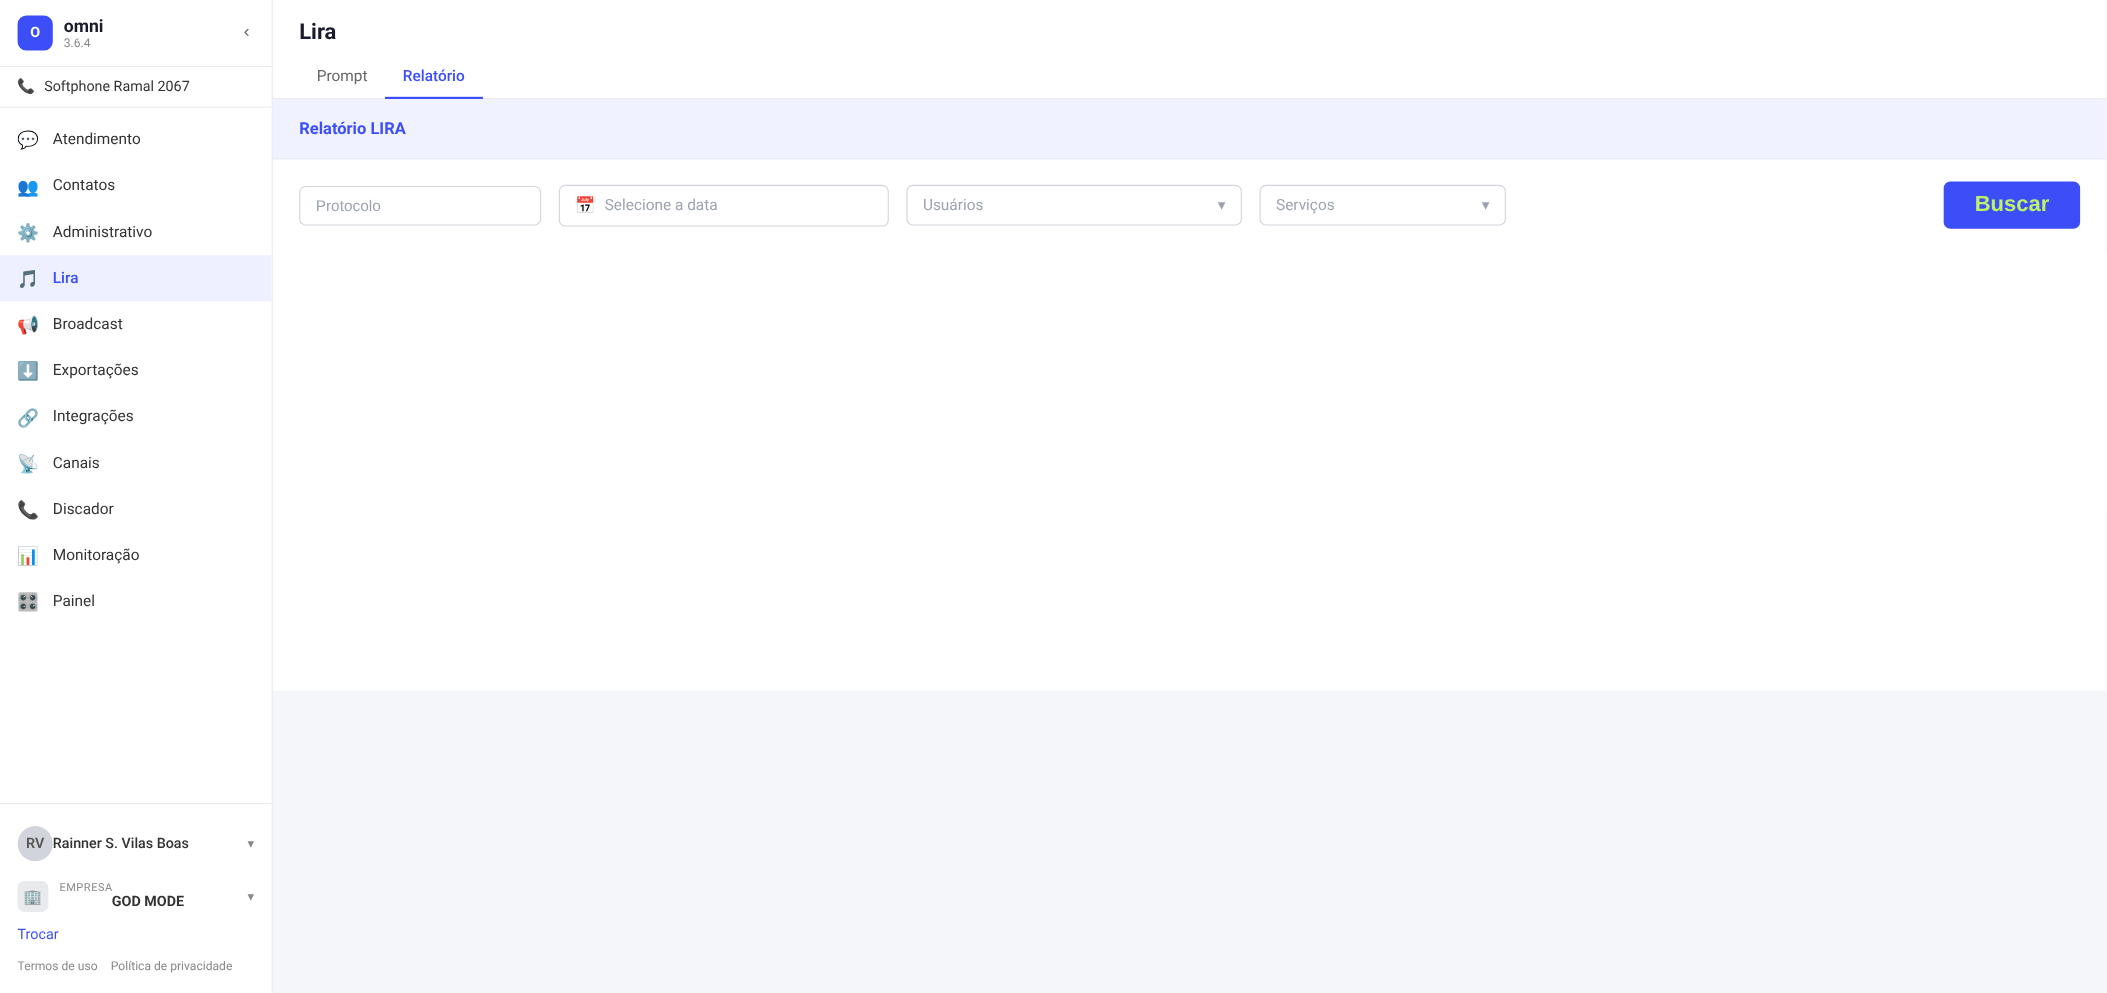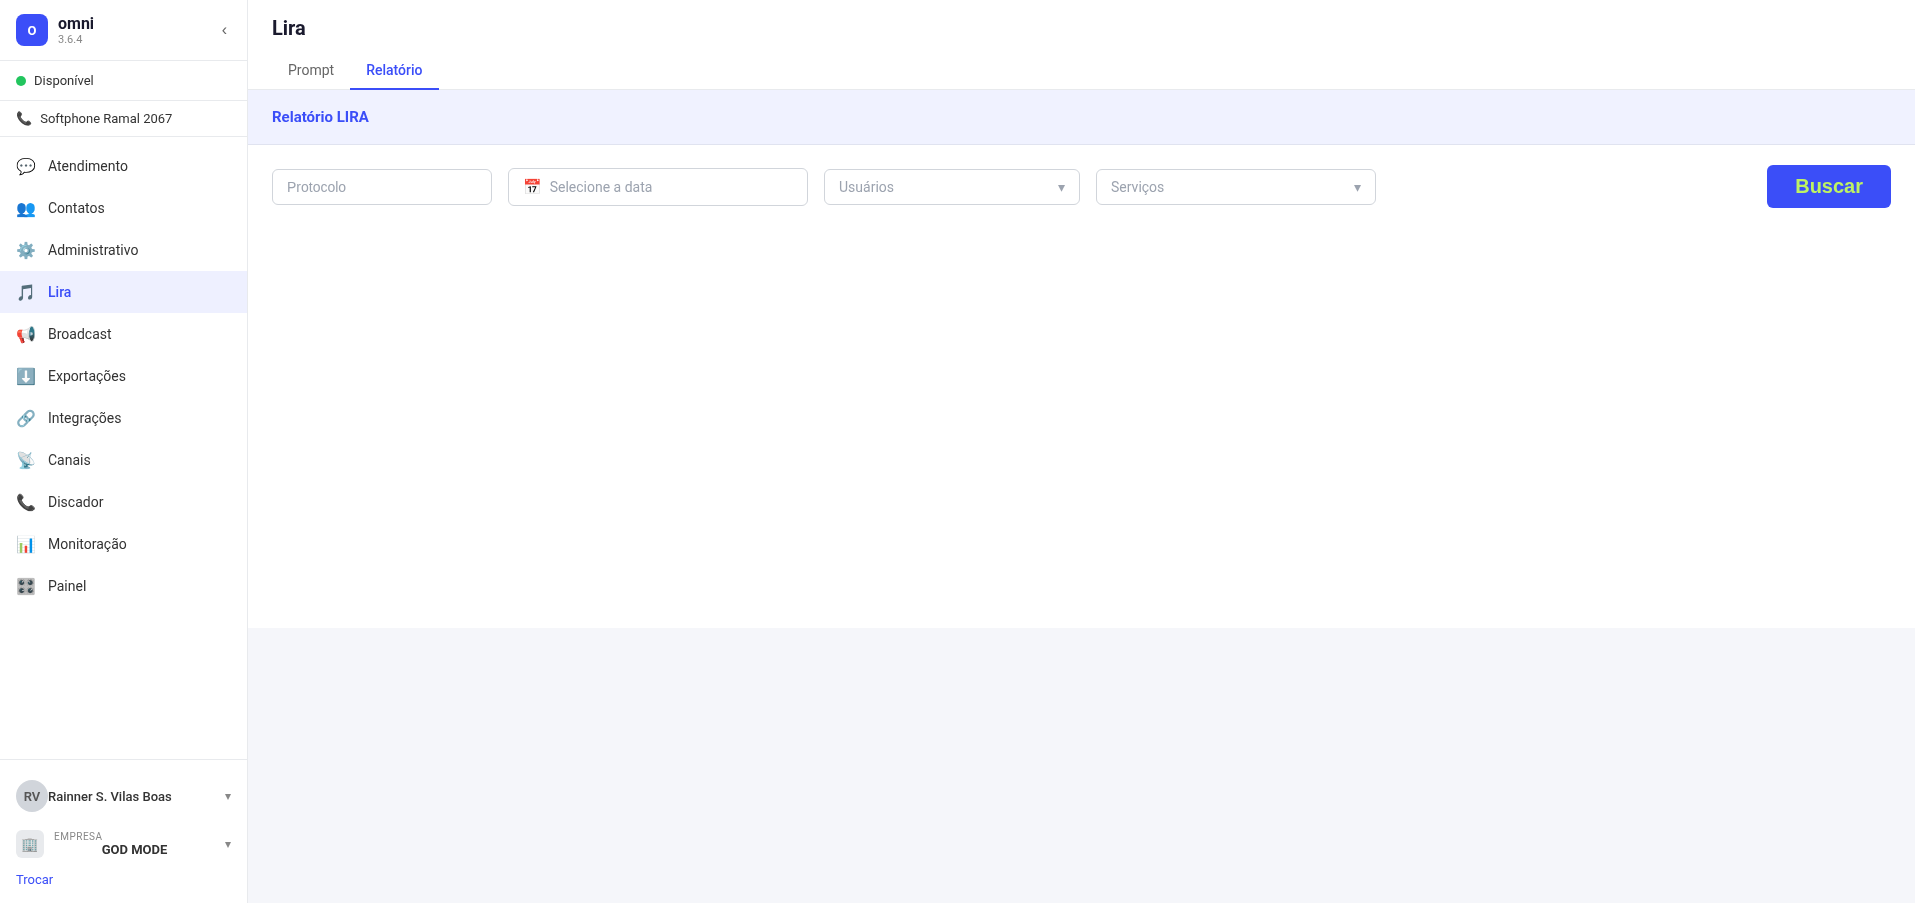--- a/index.html
+++ b/index.html
@@ -293,26 +293,26 @@
     .filter-select {
       display: flex;
       align-items: center;
       justify-content: space-between;
       border: 1px solid #d1d5db;
       border-radius: 6px;
       padding: 9px 14px;
       font-size: 14px;
       color: #9ca3af;
       background: #fff;
-      width: 256px;
+      width: 305px;
       cursor: pointer;
     }
 
     .filter-select-wide {
-      width: 280px;
+      width: 224px;
     }
 
     .buscar-btn {
       margin-left: auto;
       background: #3b4ef8;
       color: #bef264;
       border: none;
       border-radius: 6px;
       padding: 10px 28px;
       font-size: 20px;
@@ -339,24 +339,20 @@
         <span>O</span>
       </div>
       <div class="logo-text">
         <span class="logo-name">omni</span>
         <span class="logo-version">3.6.4</span>
       </div>
     </div>
     <button class="sidebar-collapse-btn">‹</button>
   </div>
 
-  <div class="sidebar-status">
-    <span class="status-dot"></span>
-    <span>Disponível</span>
-  </div>
 
   <div class="sidebar-softphone">
     <span>📞</span>
     <span>Softphone Ramal 2067</span>
   </div>
 
   <nav class="nav-items">
 
   <div class="nav-item">
       <span class="nav-icon">💬</span>
@@ -412,20 +408,24 @@
     </div>
     <div class="company-section">
       <div class="company-icon">🏢</div>
       <div class="company-info">
         <div class="company-label">EMPRESA</div>
         <div class="company-name">GOD MODE</div>
       </div>
       <span class="chevron-icon">▾</span>
     </div>
     <span class="trocar-link">Trocar</span>
+    <div class="footer-links">
+      <span class="footer-link">Termos de uso</span>
+      <span class="footer-link">Política de privacidade</span>
+    </div>
   </div>
 </div>
 
 <div class="main-content">
 
   <div class="page-header">
     <h1 class="page-title">Lira</h1>
     <div class="tabs">
       <div class="tab">
         <span>Prompt</span>

